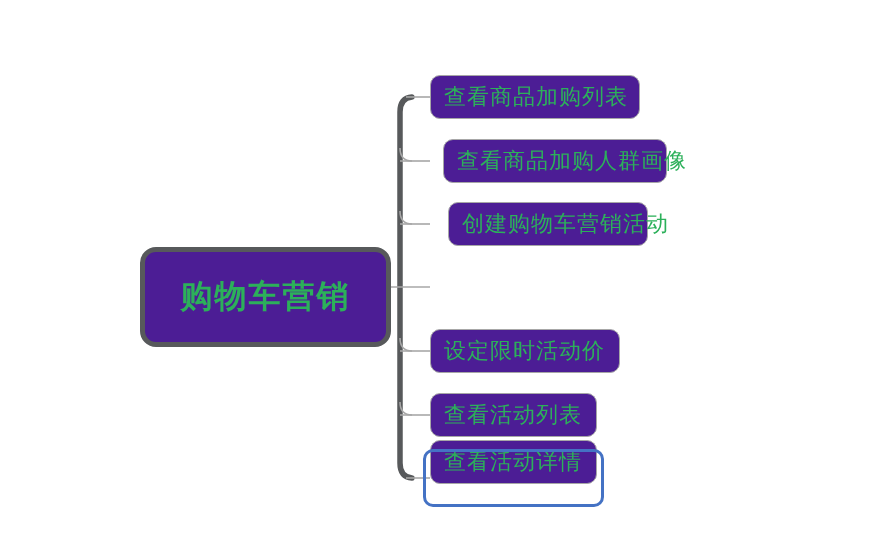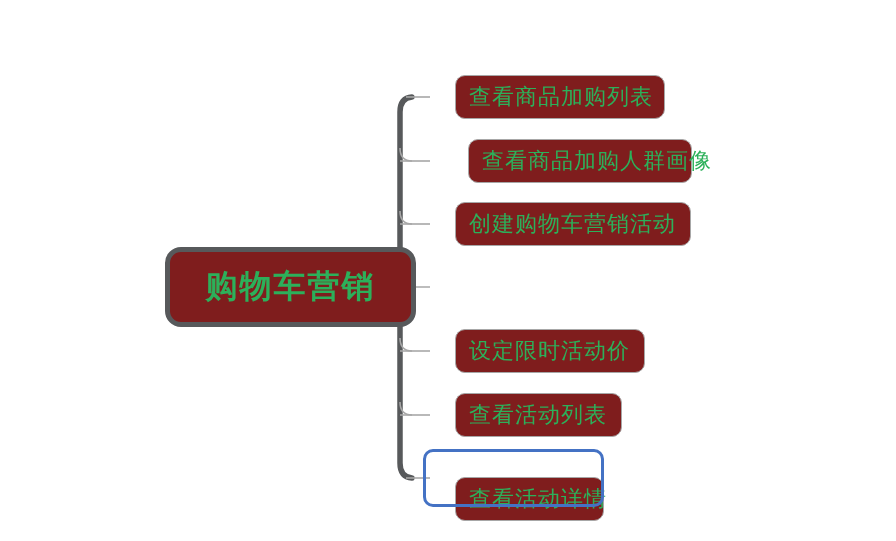--- a/index.html
+++ b/index.html
@@ -31,31 +31,30 @@
     stroke-linecap: round;
   }
   .connectors .thin {
     stroke: var(--connector-gray, #A7A7A7);
     stroke-width: 1.6;
     stroke-linecap: butt;
   }
   .node {
     position: absolute;
     box-sizing: border-box;
-    background: #7f1d1d;
+    background: #4c1d95;
     color: var(--text-green, #2CB05A);
     display: flex;
     align-items: center;
-    margin-left: 25px;
   }
   .root-node {
     left: 140px;
     top: 247px;
     width: 251px;
-    height: 80px;
+    height: 100px;
     border: 5px solid var(--root-border-gray, #57595B);
     border-radius: 16px;
     justify-content: center;
     font-size: 32px;
     font-weight: bold;
     letter-spacing: 2px;
   }
   .child {
     height: 44px;
     border: 1.5px solid var(--node-border-gray, #A7A7A7);
@@ -108,32 +107,32 @@
   </div>
 
   <div class="node child" style="left:430px; top:75px;  width:210px">
     <span class="lbl">查看商品加购列表</span>
   </div>
 
   <div class="node child" style="left:443px; top:139px; width:224px">
     <span class="lbl">查看商品加购人群画像</span>
   </div>
 
-  <div class="node child" style="left:430px; top:202px; width:236px">
+  <div class="node child" style="left:448px; top:202px; width:200px">
     <span class="lbl">创建购物车营销活动</span>
   </div>
 
 
   <div class="node child" style="left:430px; top:393px; width:167px">
     <span class="lbl">查看活动列表</span>
   </div>
 
   <div class="node child" style="left:430px; top:329px; width:190px">
     <span class="lbl">设定限时活动价</span>
   </div>
 
-  <div class="node child" style="left:430px; top:477px; width:149px">
+  <div class="node child" style="left:430px; top:440px; width:167px">
     <span class="lbl">查看活动详情</span>
   </div>
 
   <div class="selection-outline"></div>
 
 </div>
 
 </body></html>

